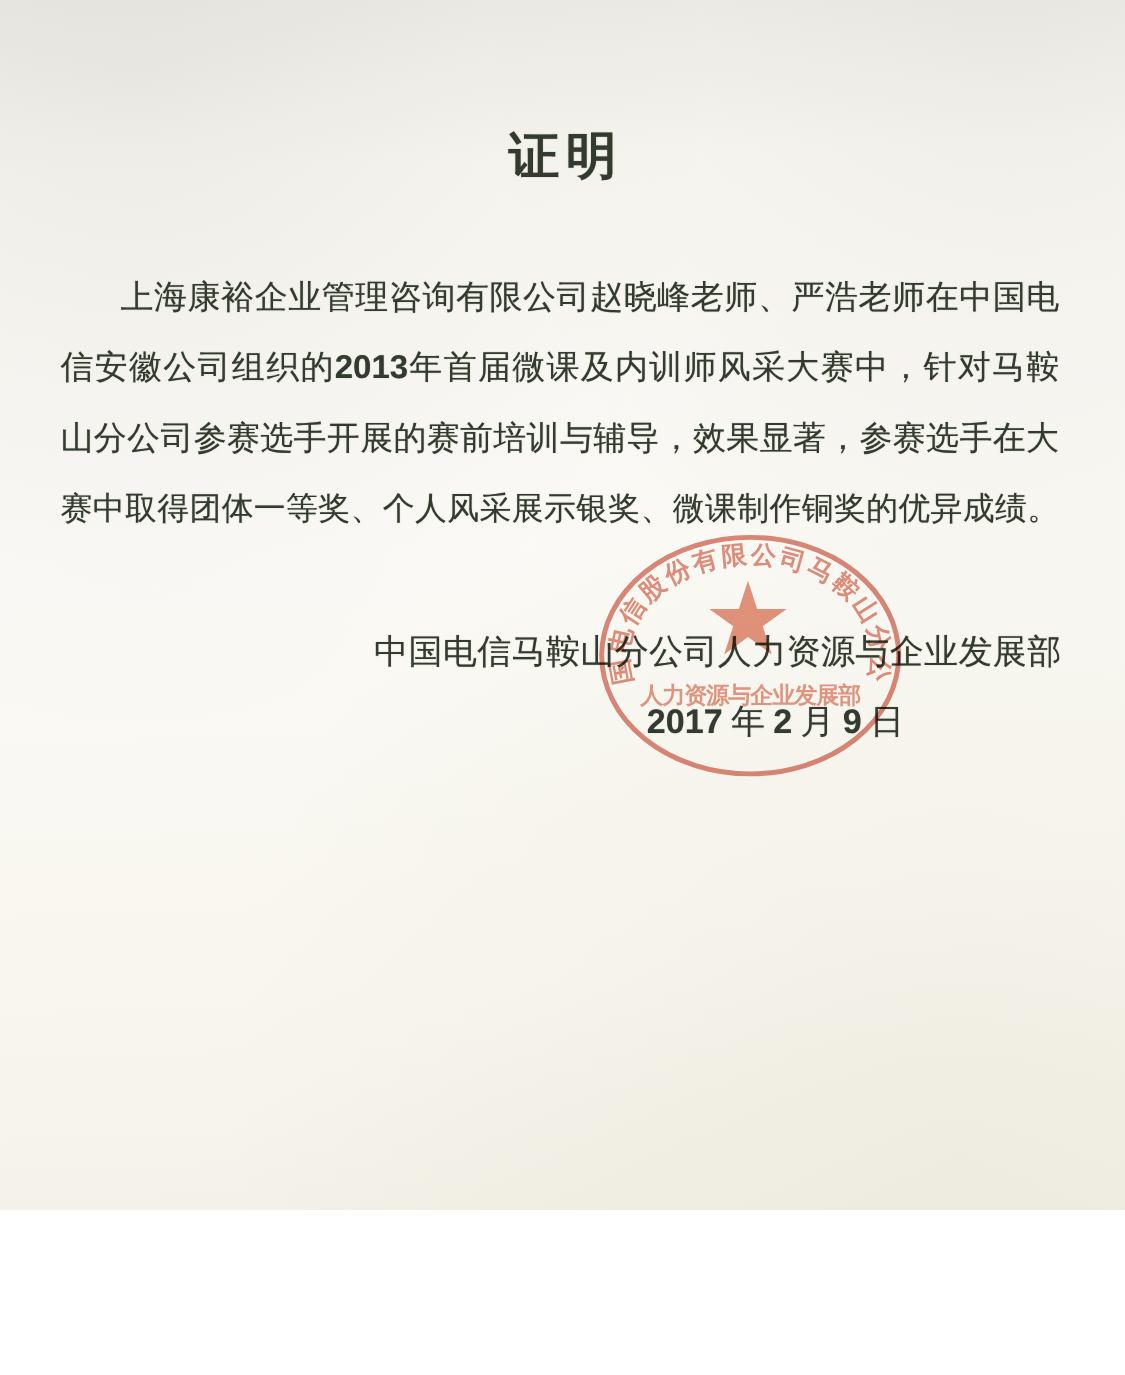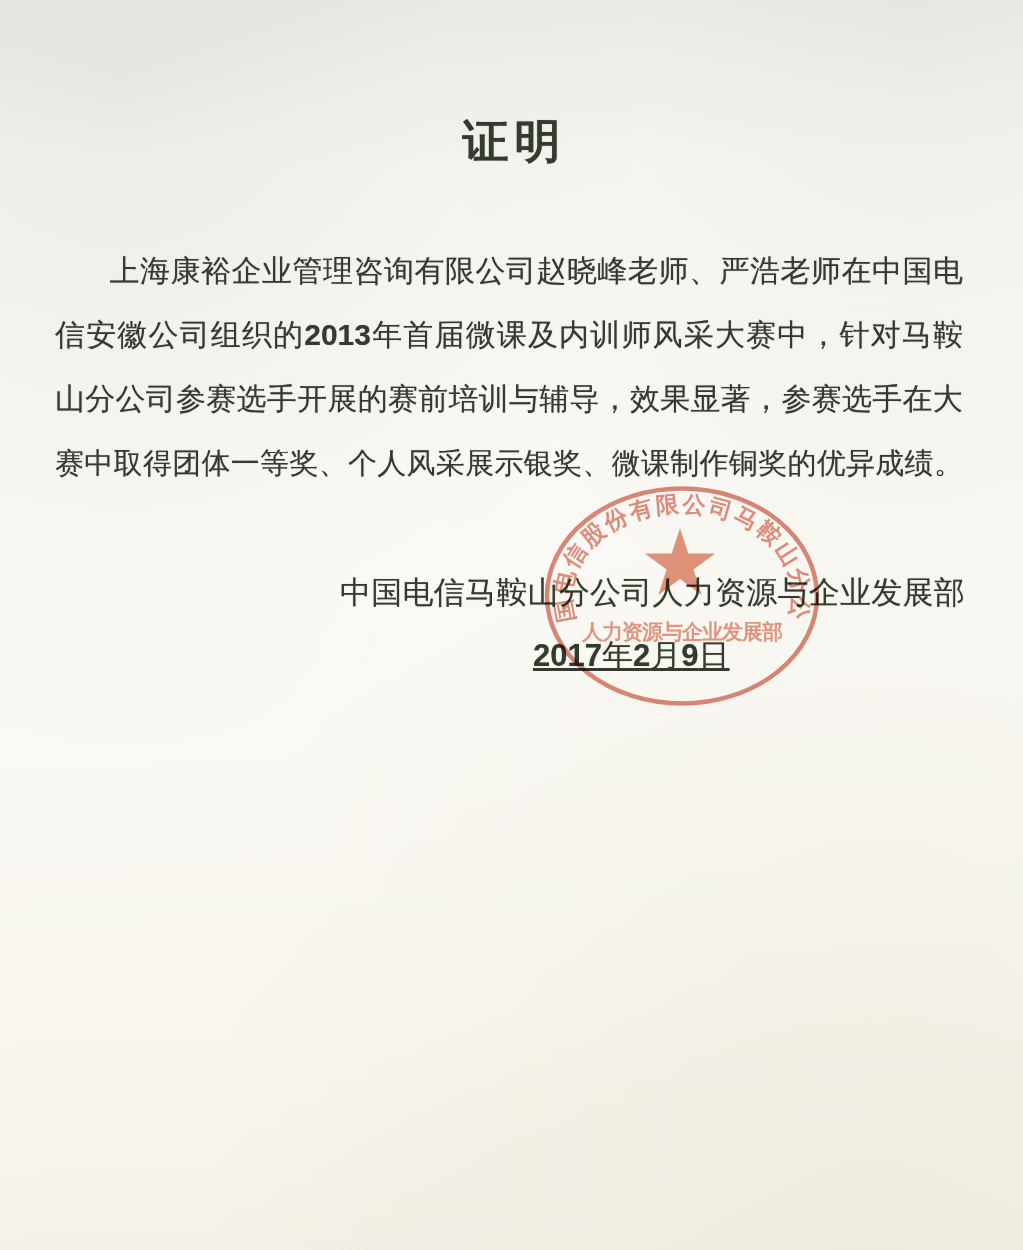--- a/index.html
+++ b/index.html
@@ -1,21 +1,21 @@
 <!DOCTYPE html>
 <html><head>
 <meta charset="utf-8">
 <style>
   * { margin: 0; padding: 0; box-sizing: border-box; }
   html, body { width: 1023px; height: 1250px; overflow: hidden; }
 
   .page {
     position: relative;
     width: 1023px;
-    height: 1250px;
+    height: 1100px;
     font-family: "Liberation Serif", serif;
     color: #333b2e;
     background:
       radial-gradient(ellipse at 12% 6%, rgba(60,60,55,0.05), transparent 42%),
       radial-gradient(ellipse at 90% 4%, rgba(60,60,55,0.04), transparent 38%),
       radial-gradient(ellipse at 85% 96%, rgba(125,115,60,0.05), transparent 55%),
       linear-gradient(178deg, #edebe6 0%, #f7f6f1 14%, #fbfaf6 45%, #f8f6ee 80%, #f3f1e7 100%);
   }
 
   .title {
@@ -58,29 +58,28 @@
     width: 625px;
     font-size: 31px;
     line-height: 38px;
     display: flex;
     justify-content: space-between;
     text-shadow: 0 0 1px rgba(47,55,43,0.45);
   }
 
   .date {
     position: absolute;
-    left: 533px;
+    left: 588px;
     top: 637px;
     width: 234px;
     font-size: 31px;
     line-height: 38px;
     display: flex;
-    justify-content: flex-start;
+    justify-content: space-between;
     text-shadow: 0 0 1px rgba(47,55,43,0.45);
-    text-decoration: underline;
   }
 
   .ascii { font-family: "Liberation Sans", sans-serif; font-weight: 600; }
 
   .seal {
     position: absolute;
     left: 532px;
     top: 471px;
     width: 300px;
     height: 250px;

